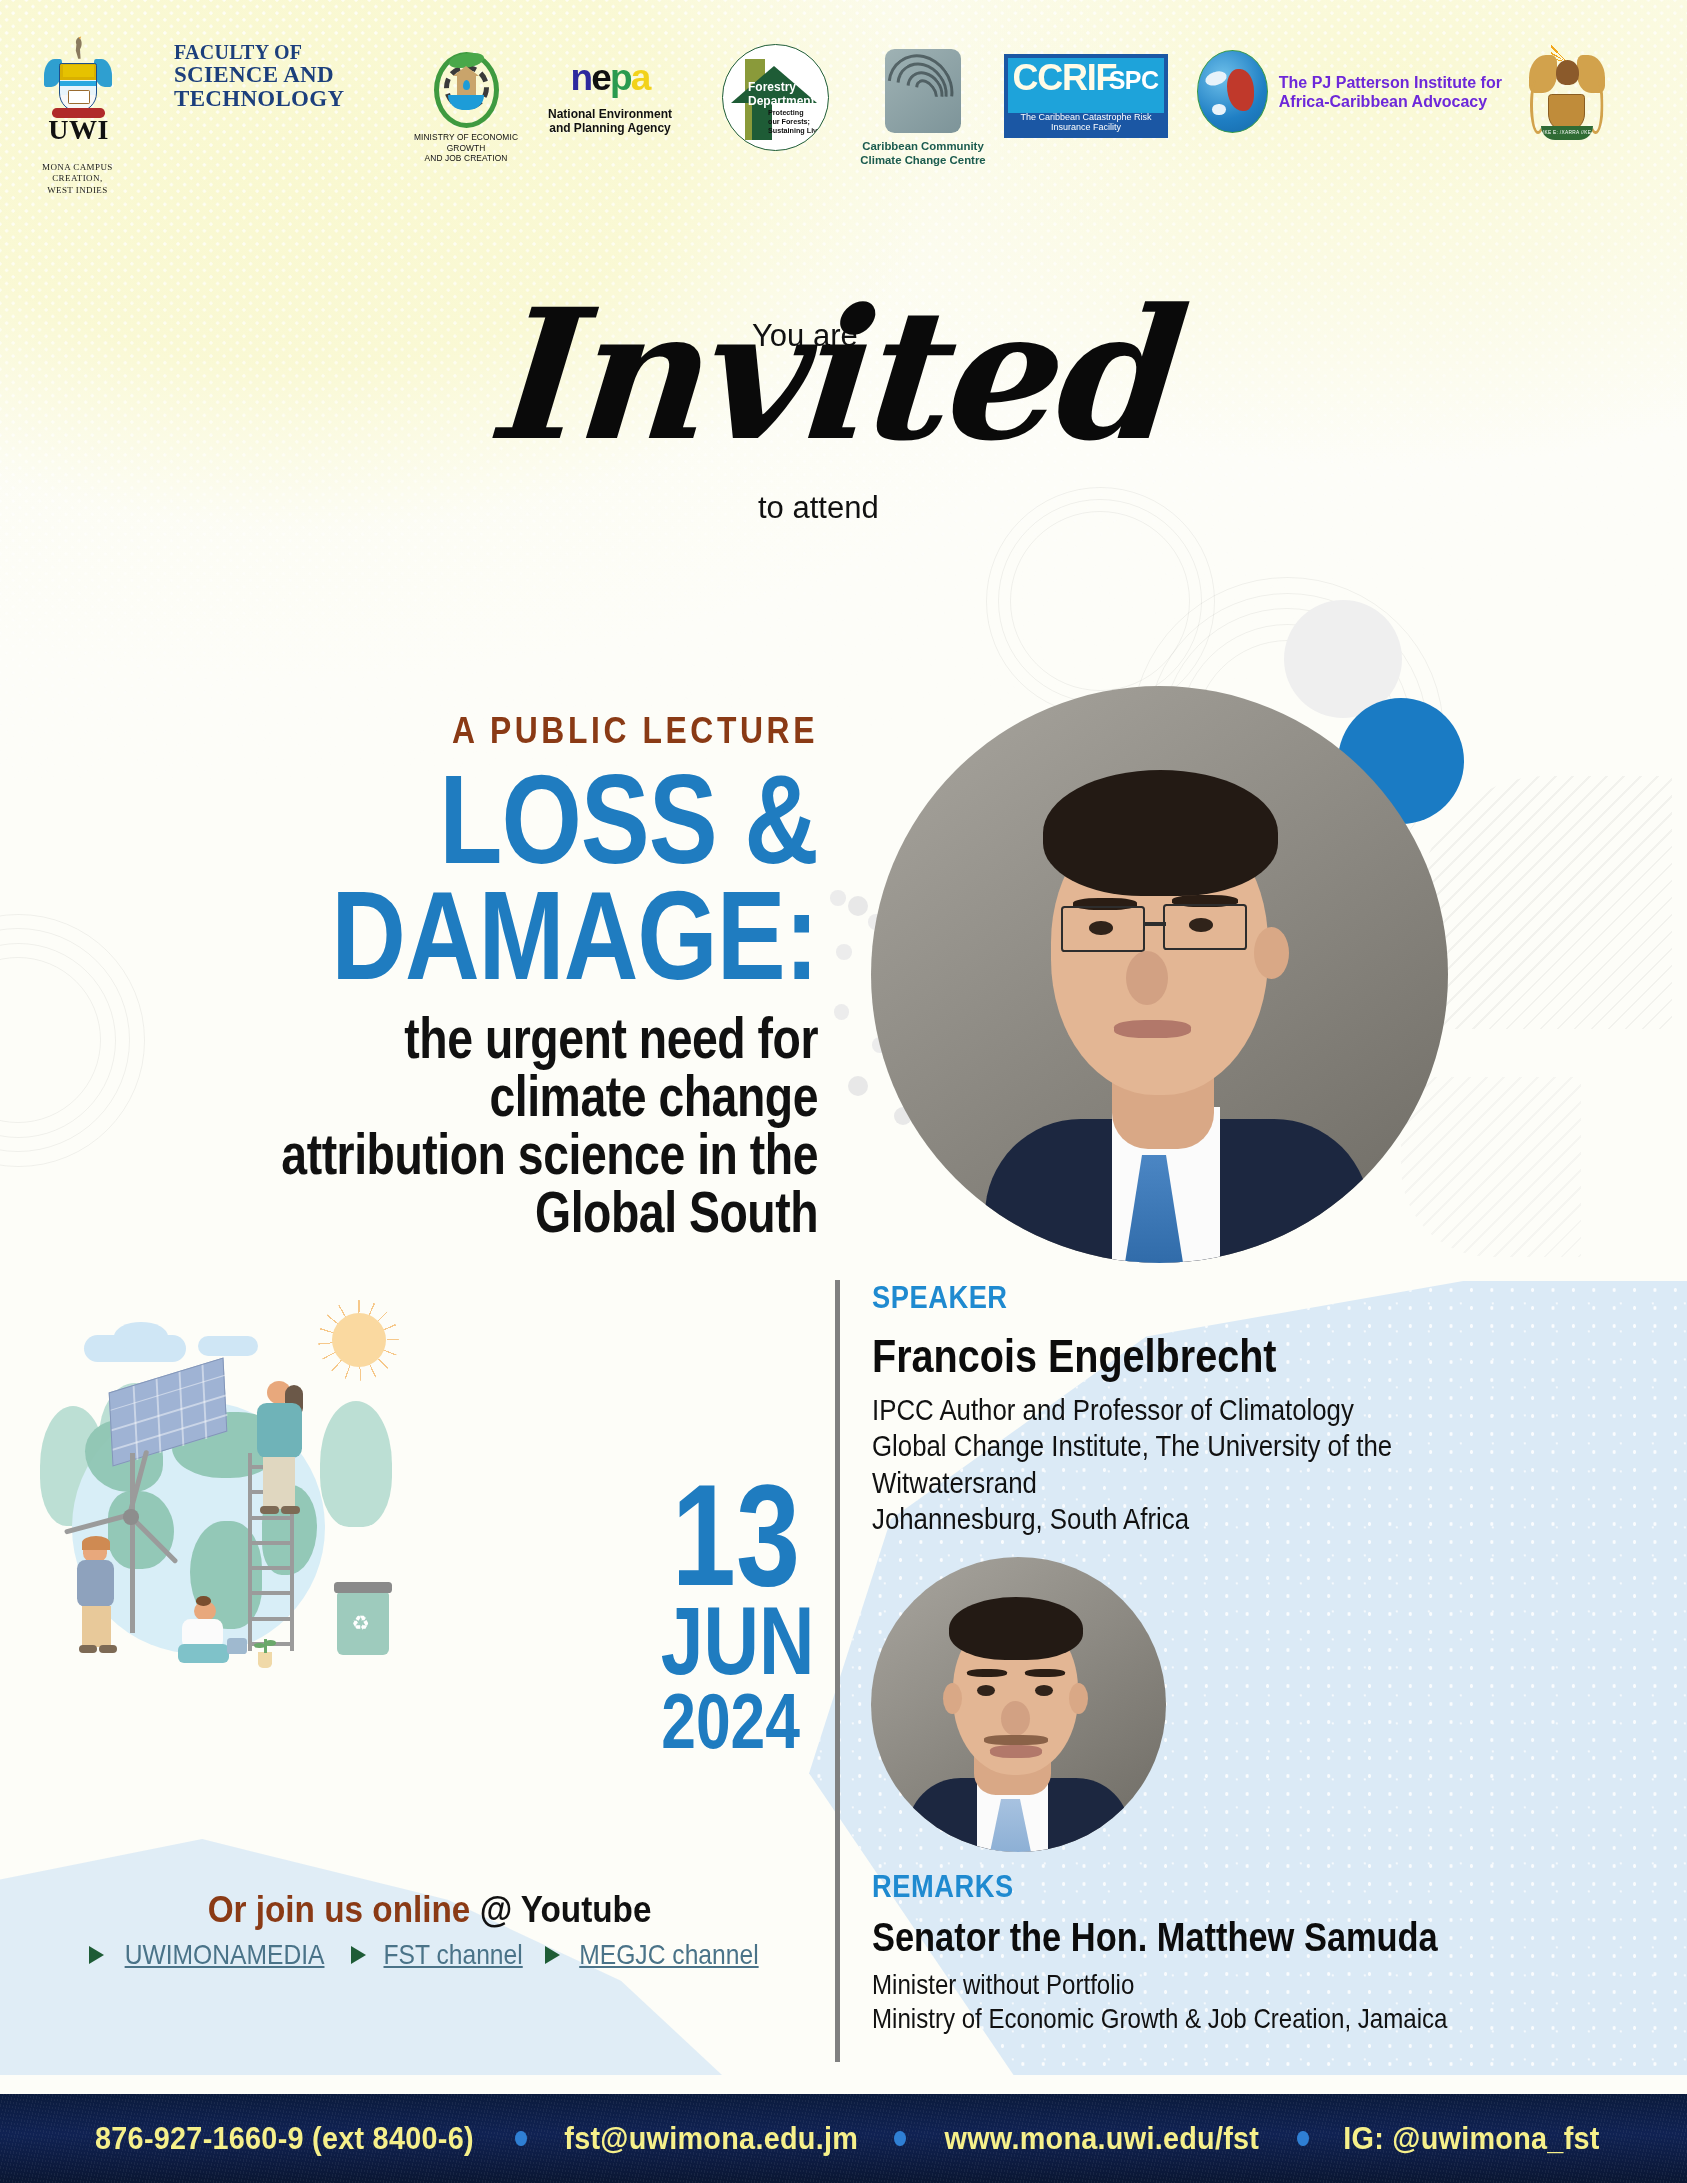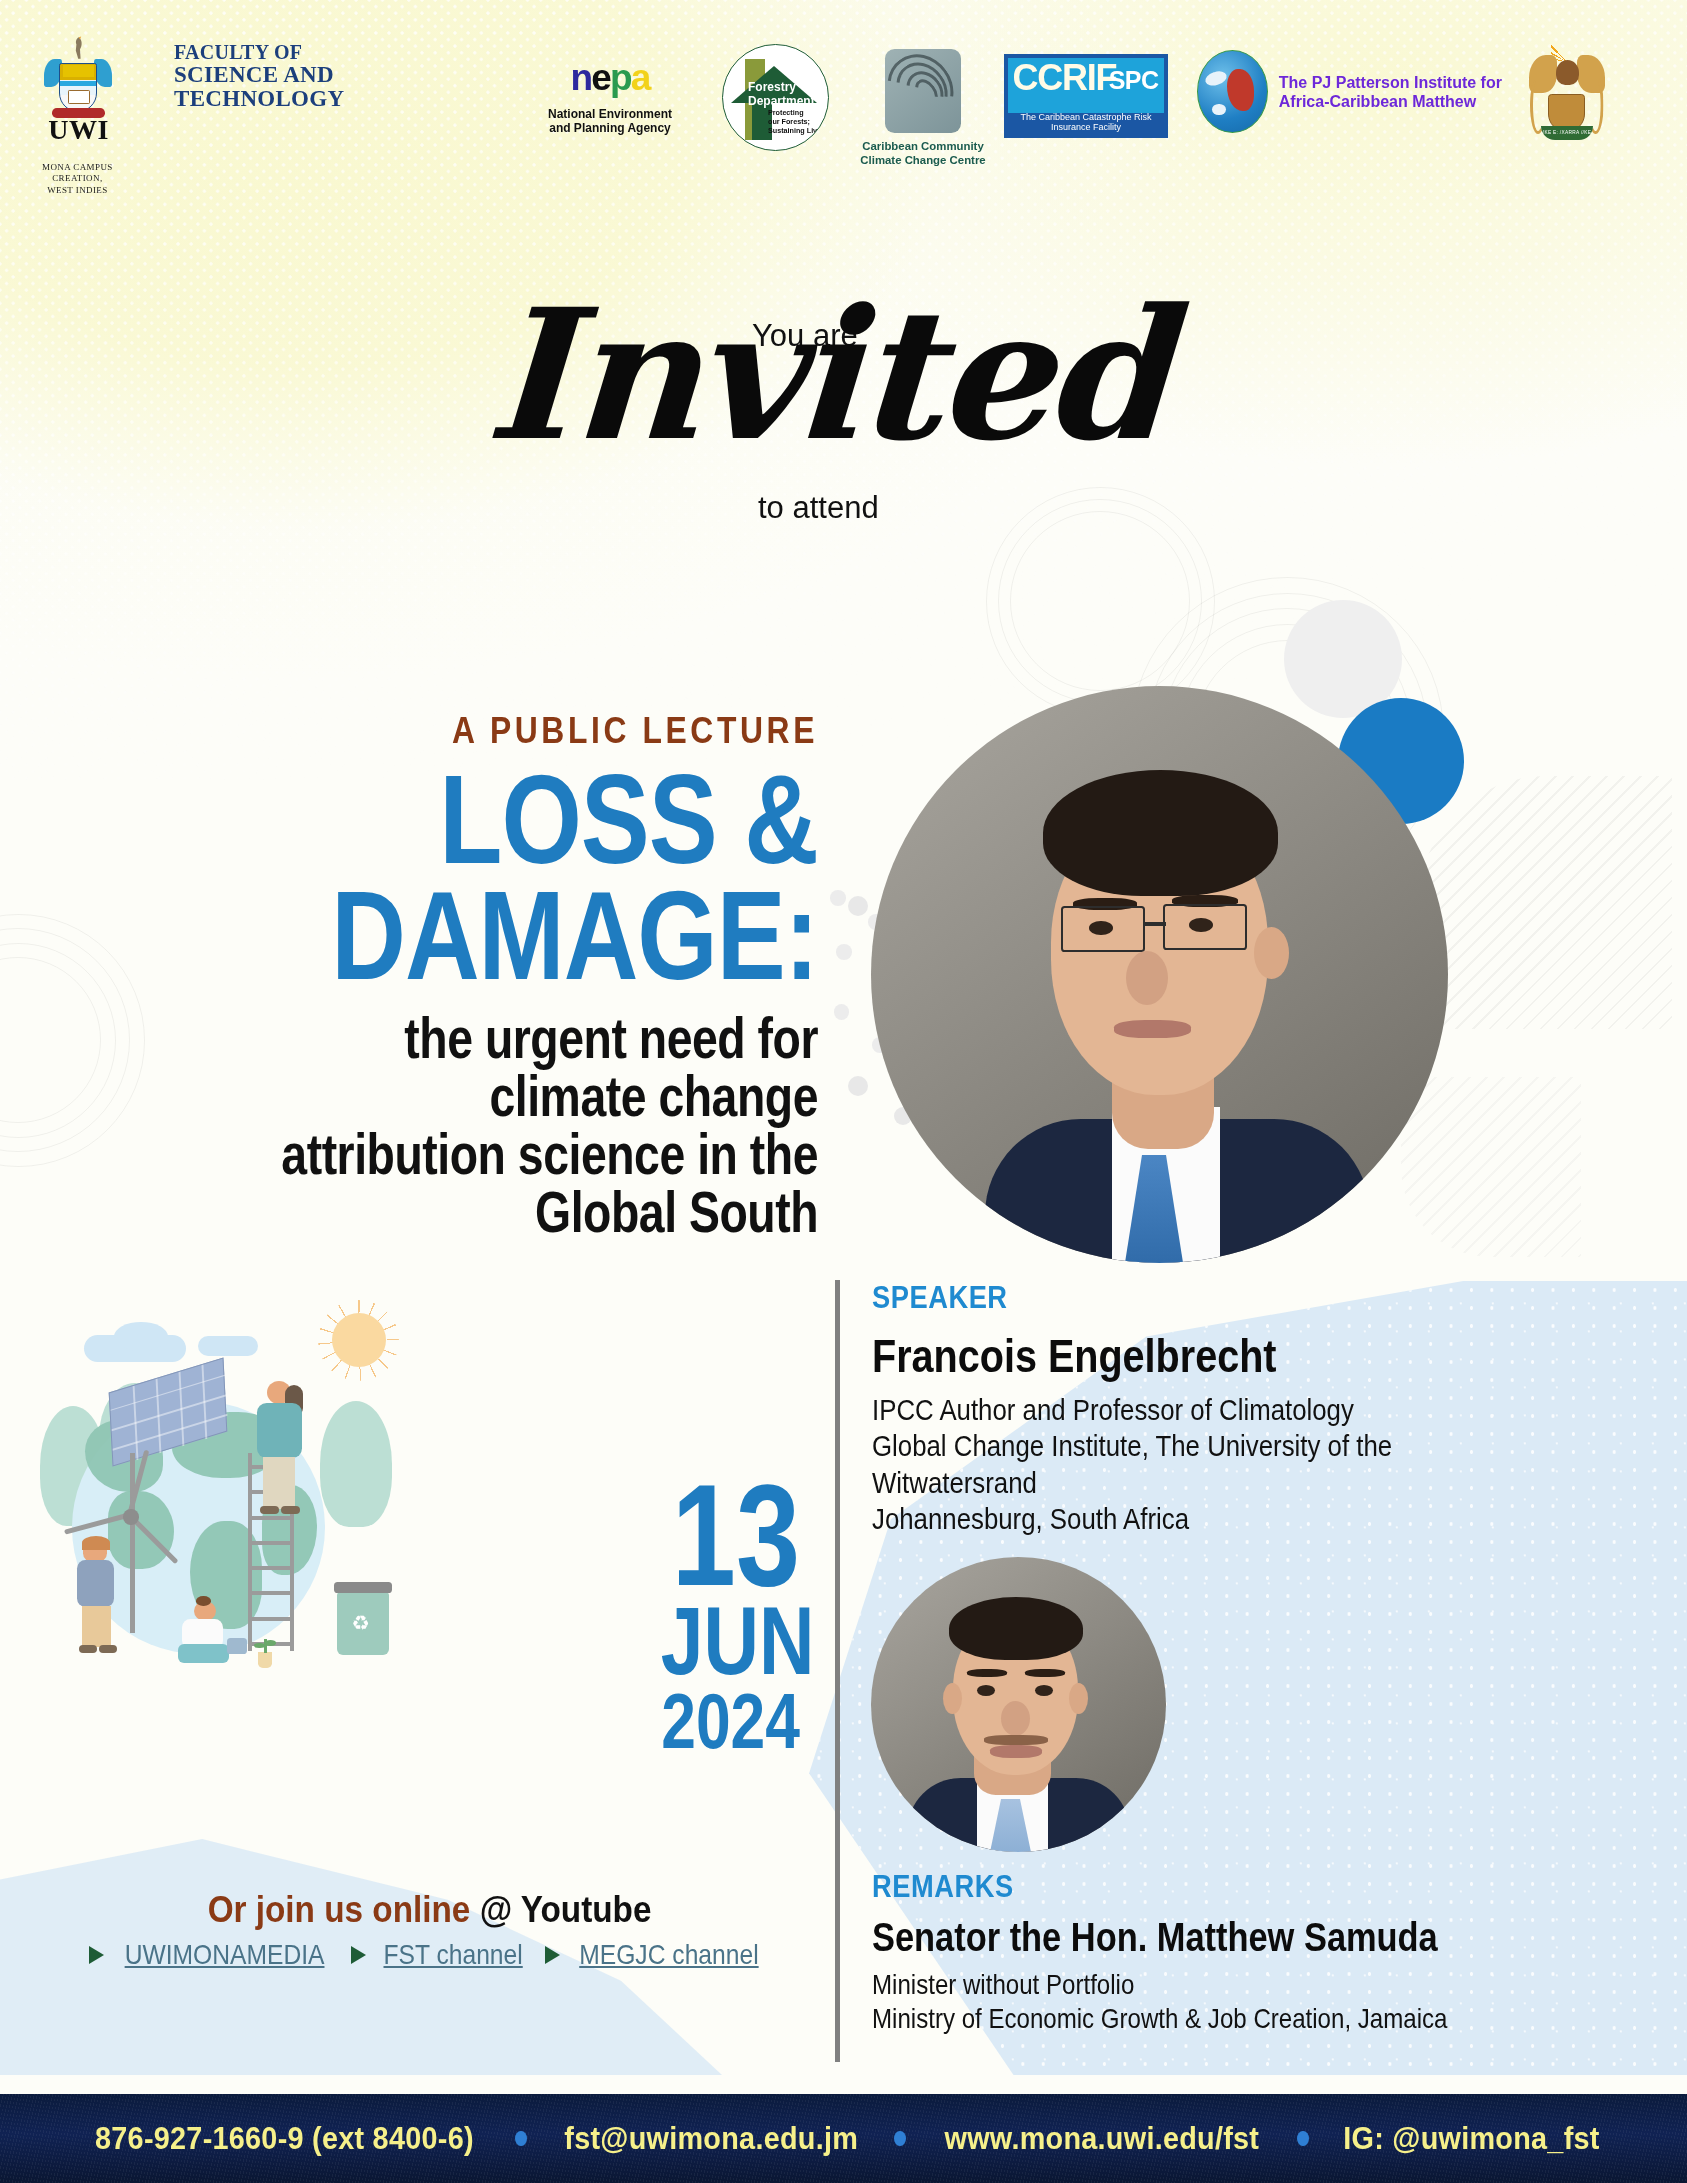--- a/index.html
+++ b/index.html
@@ -324,20 +324,35 @@
         <div class="uwi-sub">CREATION, WEST INDIES</div>
       </div>
     </div>
 
     <div class="logo" style="left:174px; top:6px; flex-direction:column; align-items:flex-start;">
       <div class="fst-word" style="font-size:20px;">FACULTY OF</div>
       <div class="fst-word" style="font-size:23px;">SCIENCE AND</div>
       <div class="fst-word" style="font-size:23px;">TECHNOLOGY</div>
     </div>
 
+    <div class="logo" style="left:397px; top:15.6px; flex-direction:column; align-items:center;">
+      <div class="megjc-mark">
+        <div class="oval"></div>
+          <div class="gear"></div>
+        <div class="leaf"></div>
+        <div class="roof"></div>
+          <div class="house"></div>
+          <div class="drop"></div>
+        <div class="water"></div>
+      </div>
+      <div style="width:138px; margin-top:4.8px;">
+        <div class="cap-small">MINISTRY OF ECONOMIC GROWTH</div>
+        <div class="cap-small">AND JOB CREATION</div>
+      </div>
+    </div>
 
     <div class="logo" style="left:535px; top:14.4px; flex-direction:column; align-items:center; width:150px;">
       <div style="position:relative; height:54px; display:flex; align-items:center;">
         <span class="nepa-word" style="color:#2e2a9e;">n</span>
         <span class="nepa-word" style="color:#111;">e</span>
         <span class="nepa-word" style="color:#2a9a4f;">p</span>
         <span class="nepa-word" style="color:#f2d21a;">a</span>
       </div>
       <div style="width:150px; margin-top:3.6px;">
         <div class="nepa-sub">National Environment</div>
@@ -387,21 +402,21 @@
     </div>
 
     <div class="logo" style="left:1197px; top:14.4px; gap:10.8px;">
       <div class="pj-globe">
         <div class="africa"></div>
           <div class="carib"></div>
           <div class="sa"></div>
       </div>
       <div>
         <div class="pj-txt">The PJ Patterson Institute for</div>
-        <div class="pj-txt">Africa-Caribbean Matthew</div>
+        <div class="pj-txt">Africa-Caribbean Advocacy</div>
       </div>
     </div>
 
     <div class="logo" style="left:1528px; top:6px;">
       <div class="sa-coa">
         <div class="sun"></div>
         <div class="wingL"></div>
           <div class="wingR"></div>
         <div class="arcL"></div>
           <div class="arcR"></div>

